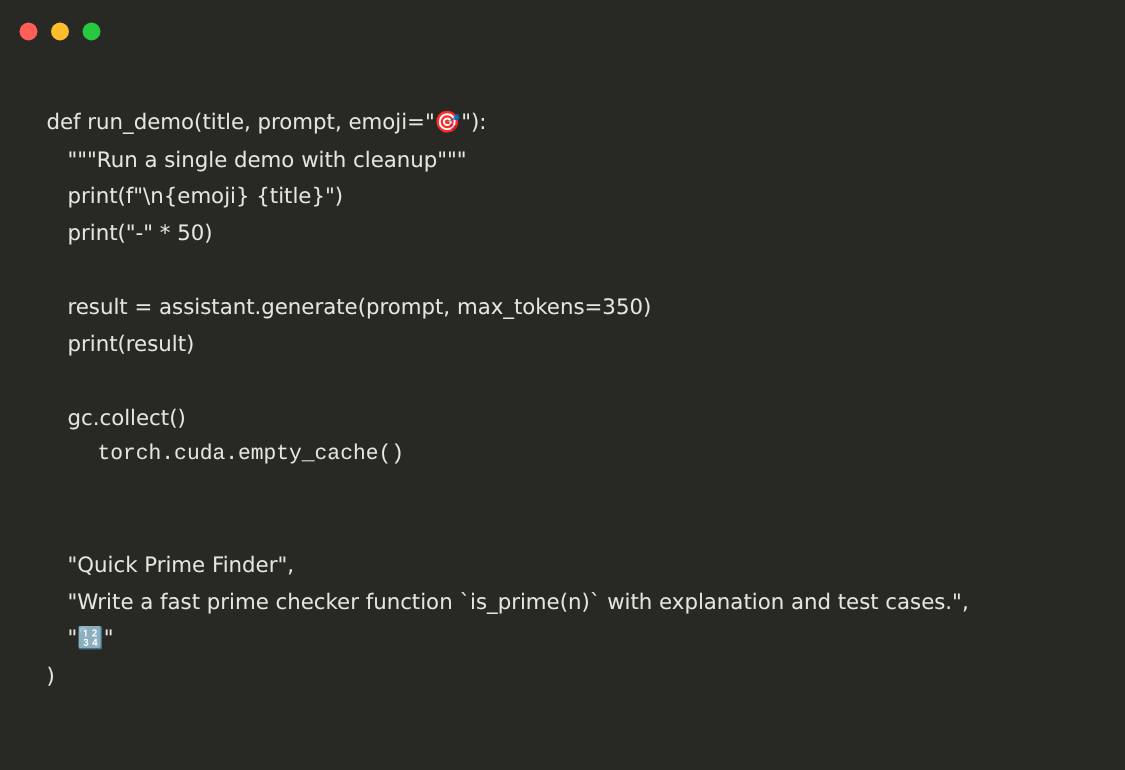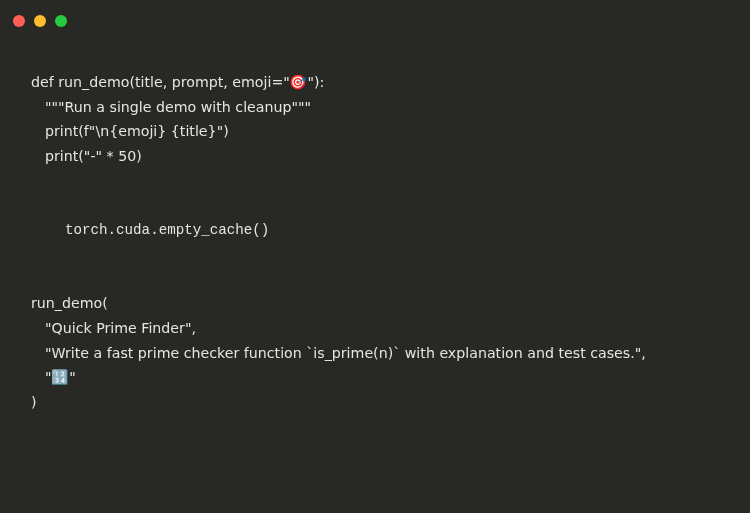--- a/index.html
+++ b/index.html
@@ -20,22 +20,24 @@
   <div class="dot" style="background:#ffbd2e"></div>
   <div class="dot" style="background:#27c93f"></div>
 </div>
 
 <div class="code">
   <div class="line">def run_demo(title, prompt, emoji="🎯"):</div>
   <div class="line i1">"""Run a single demo with cleanup"""</div>
   <div class="line i1">print(f"\n{emoji} {title}")</div>
   <div class="line i1">print("-" * 50)</div>
   <div class="blank"></div>
+  <div class="line i1">result = assistant.generate(prompt, max_tokens=350)</div>
+  <div class="line i1">print(result)</div>
   <div class="blank"></div>
+  <div class="line i1">gc.collect()</div>
   <div class="line i2">torch.cuda.empty_cache()</div>
   <div class="blank"></div>
   <div class="blank"></div>
-  <div class="line">run_demo(</div>
   <div class="line i1">"Quick Prime Finder",</div>
   <div class="line i1">"Write a fast prime checker function `is_prime(n)` with explanation and test cases.",</div>
   <div class="line i1">"🔢"</div>
   <div class="line">)</div>
 </div>
 
 </body></html>

